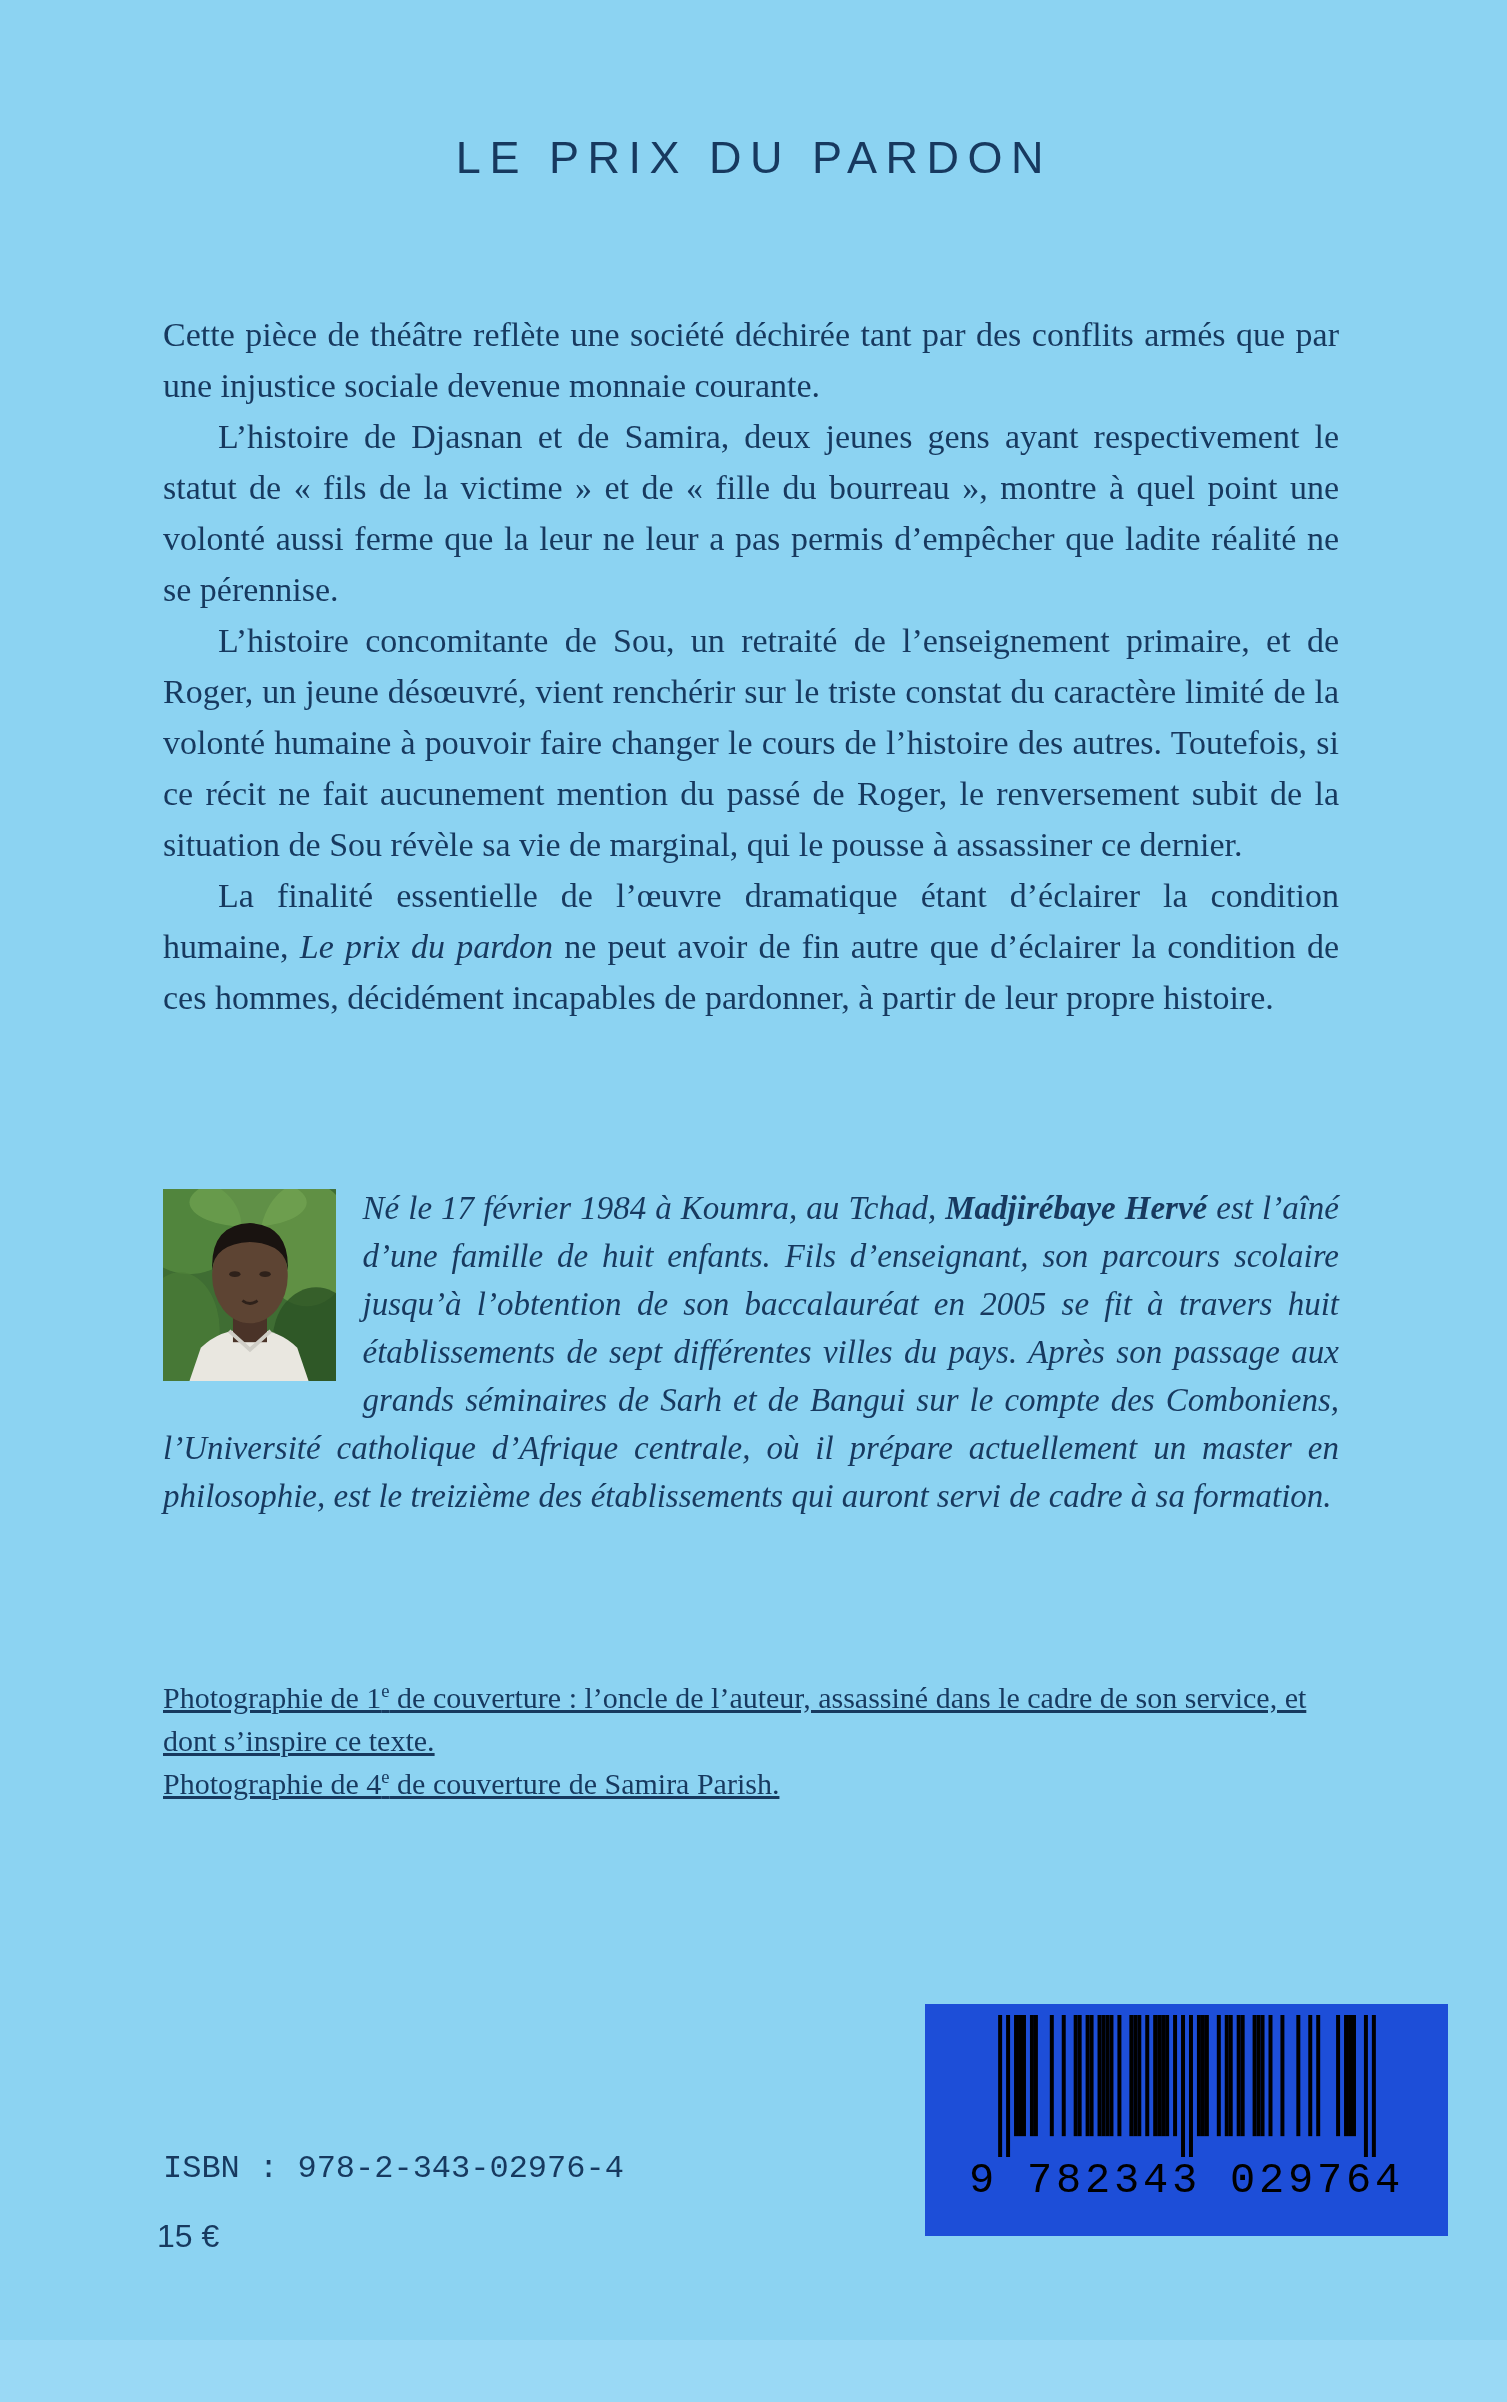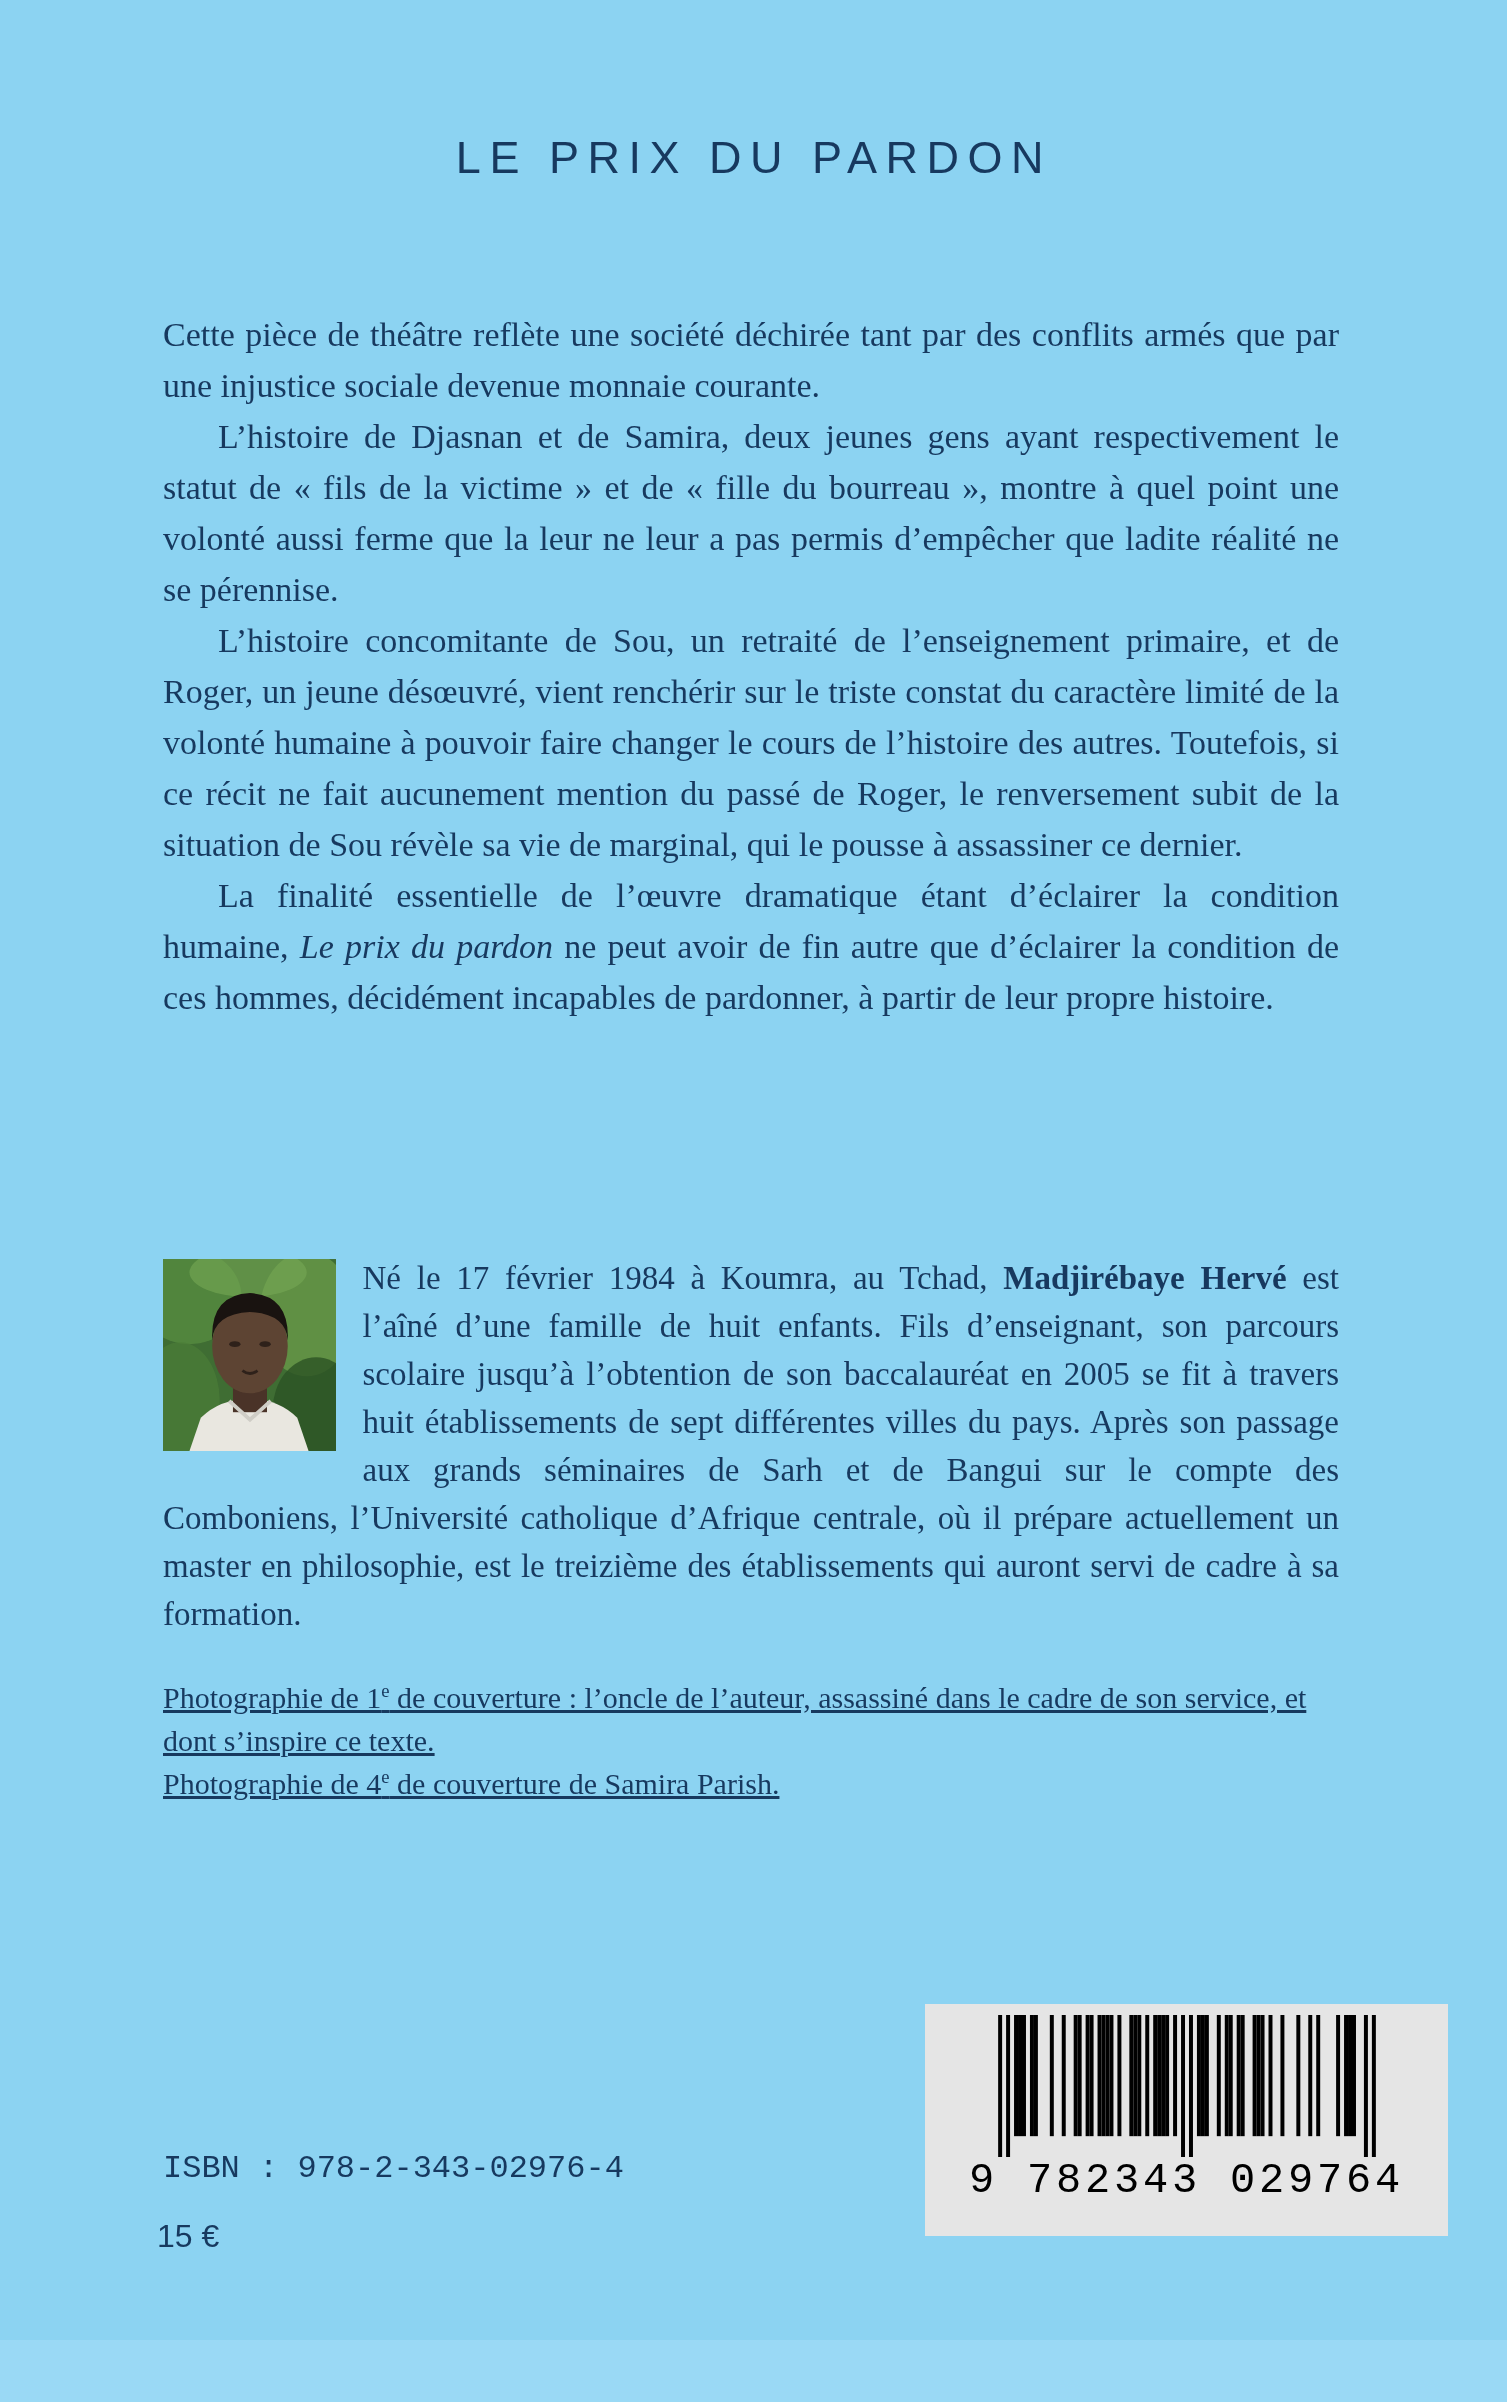--- a/index.html
+++ b/index.html
@@ -30,22 +30,23 @@
     font-size: 34px;
     line-height: 51px;
     text-align: justify;
     margin-top: 19px;
   }
   .synopsis p { margin: 0; }
   .synopsis p.indent { text-indent: 55px; }
   .booktitle { font-style: italic; }
   .bio {
     position: absolute;
-    top: 1254px; left: 163px;
+    top: 1184px; left: 163px;
     width: 1176px;
+    font-style: italic;
     font-size: 33px;
     line-height: 48px;
     text-align: justify;
   }
   .bio p { margin: 0; }
   .photo {
     float: left;
     width: 173px; height: 192px;
     margin: 4.7px 26.5px 5.7px 0;
     display: block;
@@ -71,21 +72,21 @@
   .price {
     position: absolute;
     left: 157px; top: 2218px;
     font-family: "Liberation Sans", sans-serif;
     font-size: 32px;
   }
   .barcode-box {
     position: absolute;
     left: 925px; top: 2004px;
     width: 523px; height: 232px;
-    background: #e5e5e5;
+    background: #1d4ed8;
     display: flex;
     flex-direction: column;
     align-items: center;
     padding-top: 11.4px;
     box-sizing: border-box;
   }
   .bars { display: block; }
   .bars rect { fill: #000; }
   .barcode-number {
     font-family: "Liberation Mono", monospace;

